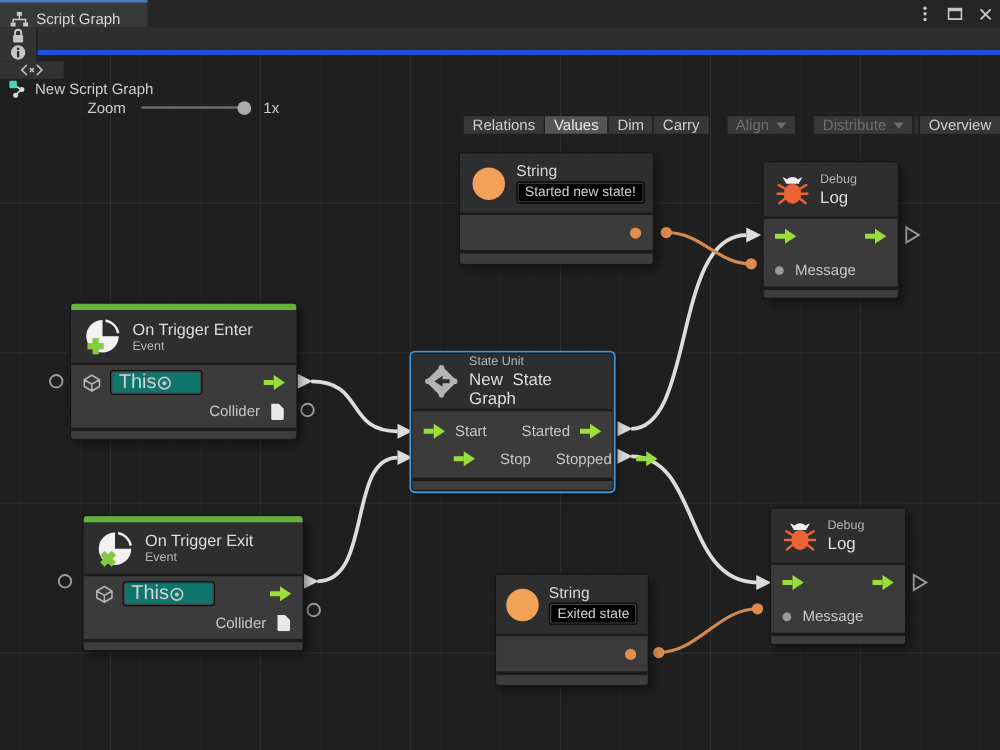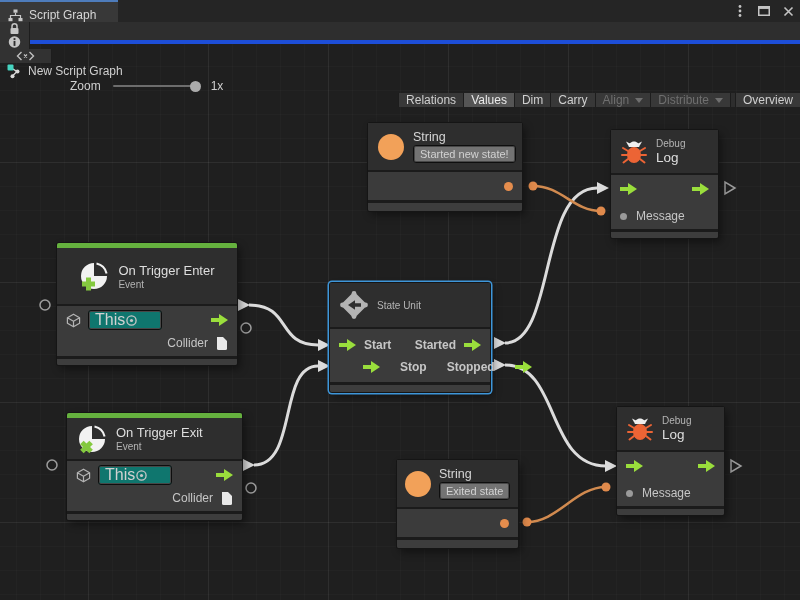--- a/index.html
+++ b/index.html
@@ -27,21 +27,21 @@
   .tb-label { display:flex; align-items:center; gap:6px; padding:0 6px; white-space:nowrap; }
   .slider { display:flex; align-items:center; margin-left:6px; }
   .slider-track { position:relative; width:84px; height:2px; background:#6d6d6d; border-radius:1px; }
   .slider-handle { position:absolute; right:-4px; top:-4.5px; width:11px; height:11px;
                    border-radius:50%; background:#ababab; }
   .zoom-val { margin-left:8px; color:#cfcfcf; }
   .tb-right { margin-left:auto; display:flex; align-items:stretch; }
   .view-btn { display:flex; align-items:center; gap:4px; padding:0 7px; background:#383838;
               border-left:1px solid #1d1d1d; white-space:nowrap; }
   .view-btn.active { background:#555555; color:#eaeaea; }
-  .view-btn.disabled { color:#6f6f6f; }
+  .view-btn.disabled { color:#6f6f6f;margin-left:14px; }
   .caret { width:0; height:0; border-left:4px solid transparent; border-right:4px solid transparent;
            border-top:5px solid #b6b6b6; margin-left:2px; }
   .disabled .caret { border-top-color:#6f6f6f; }
   .spacer-dark { width:5px; background:#2e2e2e; border-left:1px solid #1d1d1d; }
 
   
   .canvas { position:absolute; left:0; top:44px; width:800px; height:556px; background:#1f1f1f;
     background-image:
       linear-gradient(to right,  rgba(255,255,255,0.05) 1px, transparent 1px),
       linear-gradient(to bottom, rgba(255,255,255,0.05) 1px, transparent 1px),
@@ -59,21 +59,21 @@
   .n-green { height:5px; background:#65b13e; border-radius:2px 2px 0 0; }
   .n-head { background:#2e2e2e; display:flex; align-items:center; gap:9px; padding:0 10px; }
   .n-titles { display:flex; flex-direction:column; justify-content:center; gap:1px; }
   .t-small { font-size:10px; color:#b4b4b4; }
   .t-big { font-size:13.5px; color:#dedede; }
   .t-med { font-size:12.5px; color:#d6d6d6; }
   .n-body { background:#3b3b3b; border-top:2px solid #1b1b1b; display:flex; flex-direction:column; }
   .n-foot { background:#3d3d3d; border-top:3px solid #1b1b1b; border-radius:0 0 2px 2px; }
   .row { display:flex; align-items:center; padding:0 9px; }
   .plabel { font-size:12px; color:#c6c6c6; }
-  .field { background:#737373; border:1px solid #0e0e0e; box-shadow:inset 0 0 0 1px #474747;
+  .field { background:#000000; border:1px solid #0e0e0e; box-shadow:inset 0 0 0 1px #474747;
            border-radius:3px; color:#d2d2d2; font-size:11px; padding:2px 6px; white-space:nowrap; }
   .dd { background:#0f766e; border:1px solid #0e0e0e; box-shadow:inset 0 0 0 1px #474747;
         border-radius:3px; color:#d2d2d2; font-size:16px; padding:2px 6px;
         display:flex; align-items:center; }
   .orb { width:26px; height:26px; border-radius:50%; background:#f2a159; flex:none; }
   .odot { width:9px; height:9px; border-radius:50%; background:#e58d4d; }
   .gdot { width:7px; height:7px; border-radius:50%; background:#9a9a9a; }
   .arrow { position:relative; width:17px; height:12px; flex:none; }
   .arrow::before { content:""; position:absolute; left:0; top:4px; width:8px; height:4px; background:#9ade3c; }
   .arrow::after  { content:""; position:absolute; left:8px; top:0; width:0; height:0;
@@ -172,21 +172,21 @@
         <div class="row" style="height:26px; gap:9px;">
           <span class="gdot"></span>
           <span class="plabel">Message</span>
         </div>
       </div>
       <div class="n-foot" style="height:9px;"></div>
     </div>
 
     <div class="node" style="left:57px; top:199px; width:180px;">
       <div class="n-green"></div>
-      <div class="n-head" style="height:56px;justify-content:center;">
+      <div class="n-head" style="height:42px;">
         <svg width="30" height="30" viewBox="0 0 30 30">
           <path d="M15,2 A13,13 0 1 0 28,15 L15,15 Z" fill="#f2f2f2"></path>
           <path d="M17.5,2.4 A13,13 0 0 1 27.6,12.5" stroke="#f2f2f2" stroke-width="2" fill="none"></path>
           <g fill="#84c93f">
             <rect x="3" y="20.5" width="13" height="5"></rect>
             <rect x="7" y="16.5" width="5" height="13"></rect>
           </g>
         </svg>
         <div class="n-titles">
           <div class="t-big" style="font-size:13px;">On Trigger Enter</div>
@@ -222,23 +222,24 @@
         <svg width="28" height="28" viewBox="0 0 28 28">
           <path d="M14,3 L25,14 L14,25 L3,14 Z" fill="#b4b4b4" stroke="#b4b4b4" stroke-width="3.5" stroke-linejoin="round"></path>
           <circle cx="14" cy="2.5" r="2.4" fill="#b4b4b4"></circle>
             <circle cx="25.5" cy="14" r="2.4" fill="#b4b4b4"></circle>
           <circle cx="14" cy="25.5" r="2.4" fill="#b4b4b4"></circle>
             <circle cx="2.5" cy="14" r="2.4" fill="#b4b4b4"></circle>
           <path d="M8,14 L15,9.3 V12.2 H21 V15.8 H15 V18.7 Z" fill="#2e2e2e"></path>
         </svg>
         <div class="n-titles">
           <div class="t-small">State Unit</div>
-        </div>
-      </div>
-      <div class="n-body" style="padding:5px 0 4px;font-weight:bold;">
+          <div class="t-big" style="word-spacing:4px;">New State Graph</div>
+        </div>
+      </div>
+      <div class="n-body" style="padding:5px 0 4px;">
         <div class="row" style="height:22px; gap:8px;">
           <span class="arrow"></span>
           <span class="plabel">Start</span>
           <span class="plabel" style="margin-left:auto;">Started</span>
           <span class="arrow"></span>
         </div>
         <div class="row" style="height:22px; gap:20px;margin-left:24px;">
           <span class="arrow"></span>
           <span class="plabel">Stop</span>
           <span class="plabel" style="margin-left:auto;">Stopped</span>

